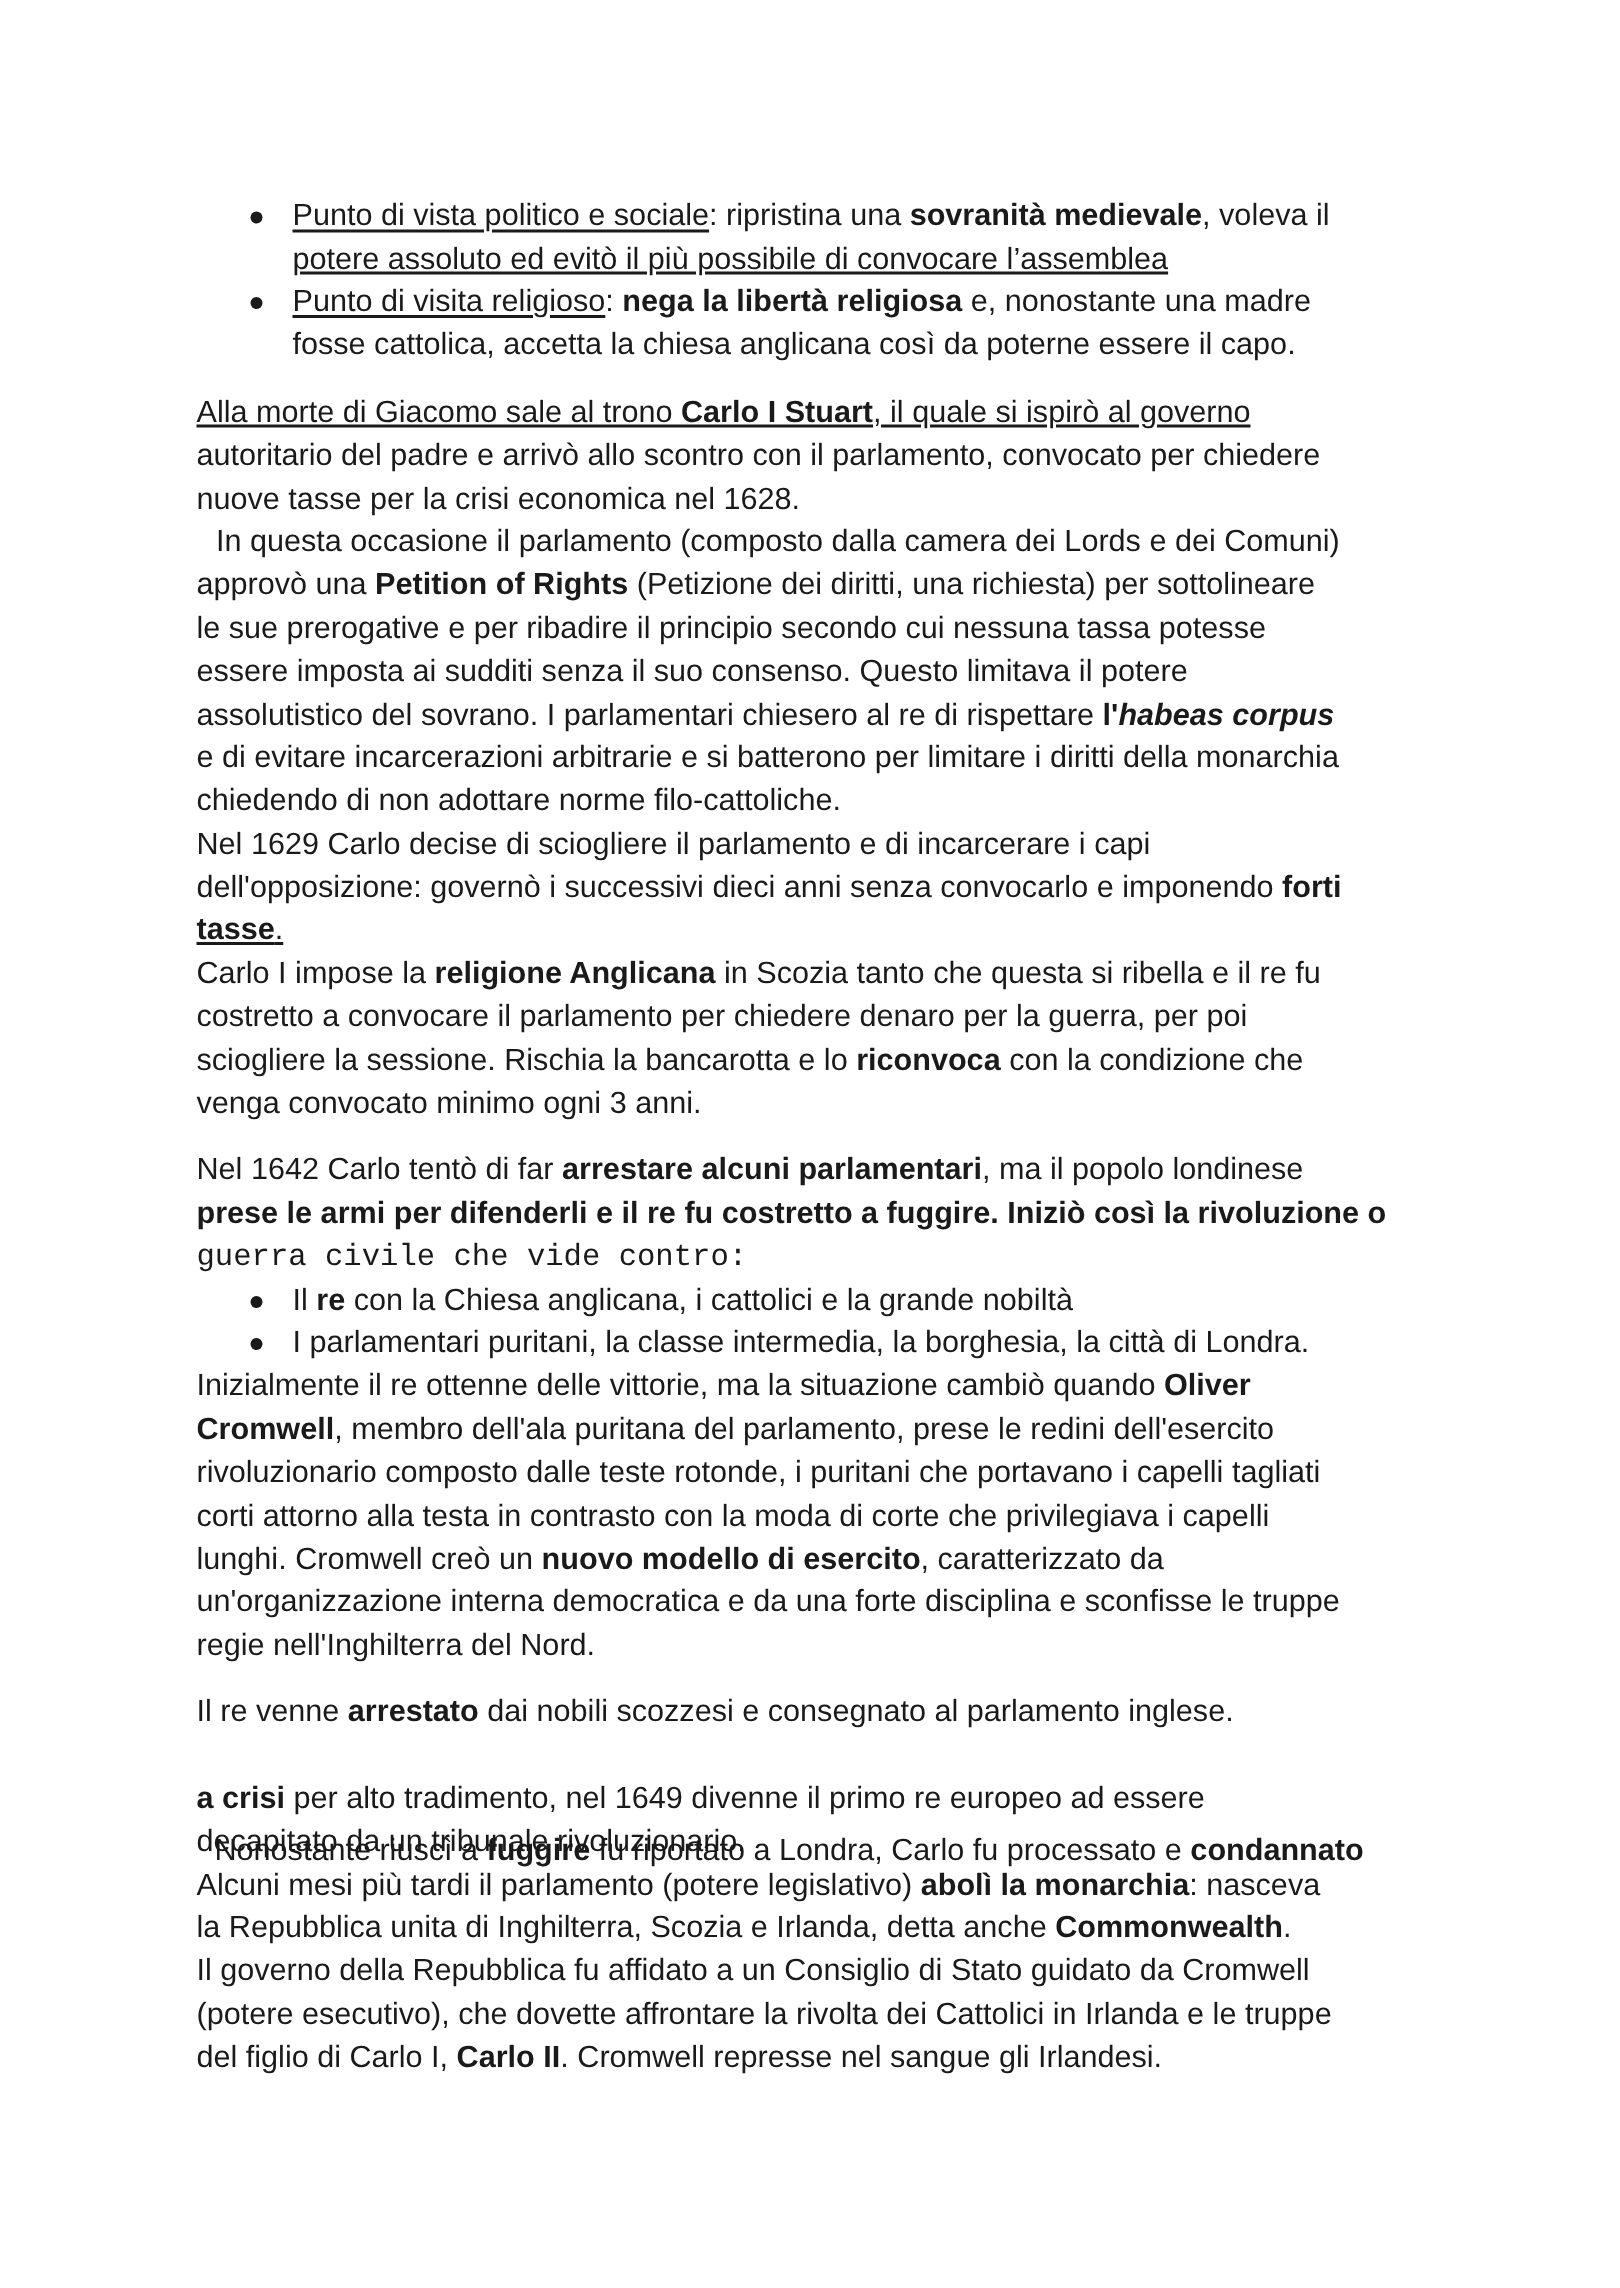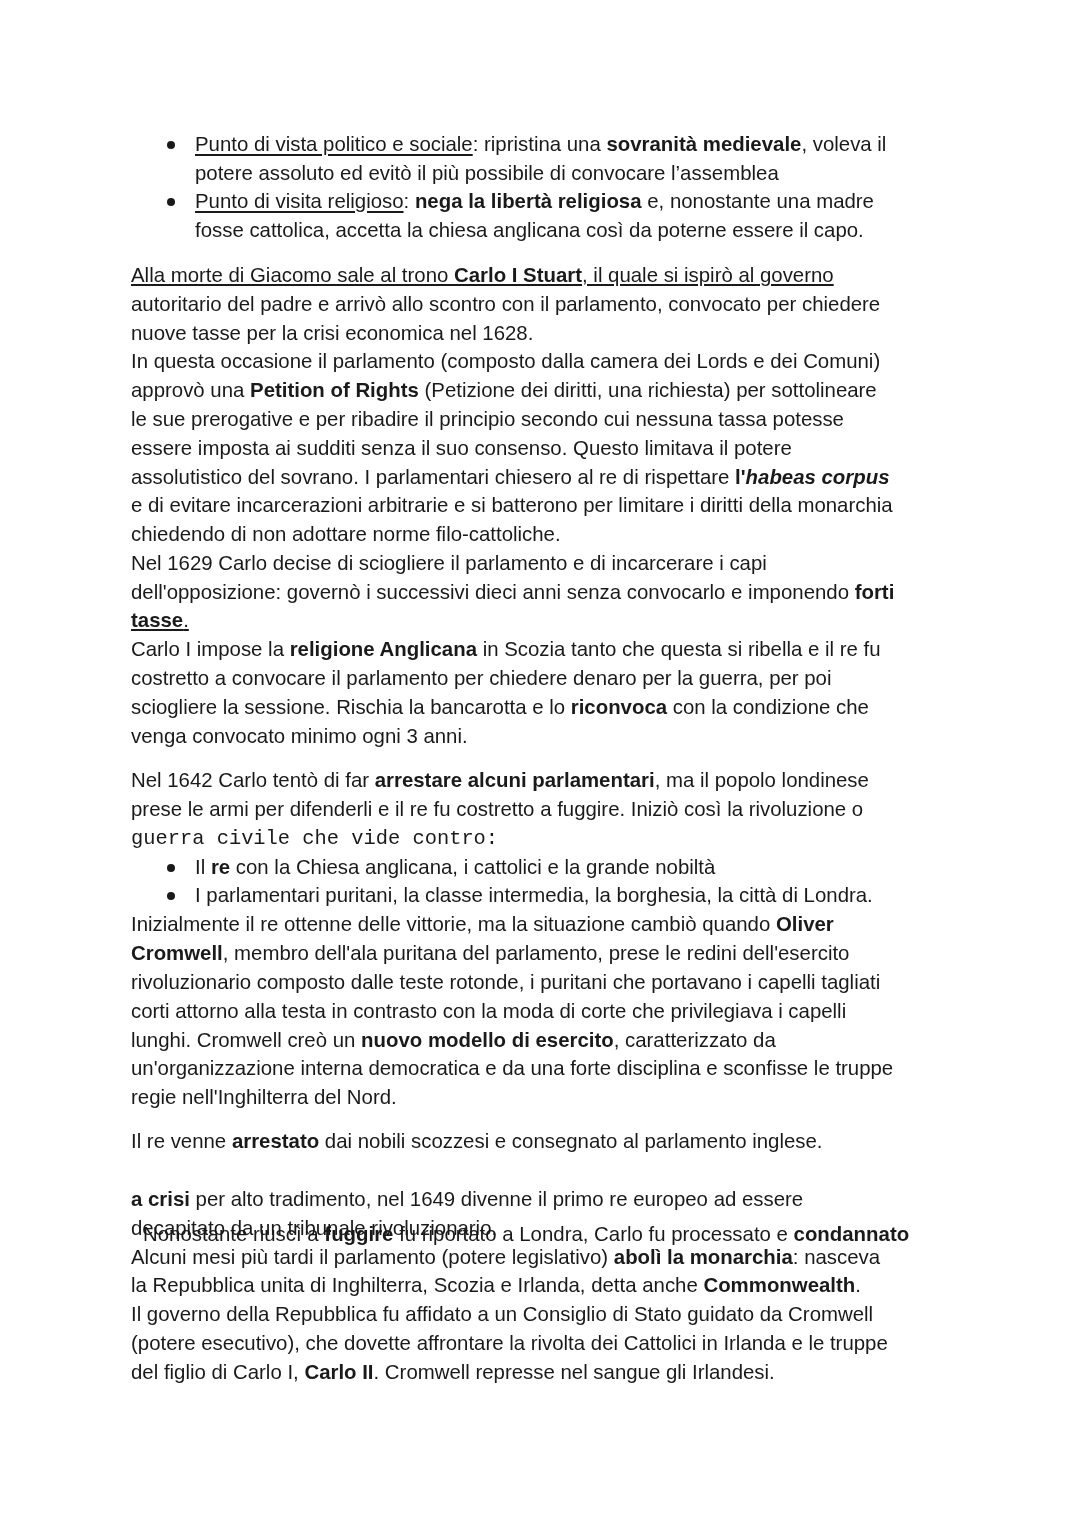--- a/index.html
+++ b/index.html
@@ -20,43 +20,43 @@
   .b { font-weight: bold; }
   .u { text-decoration: underline; text-underline-offset: 3px; }
   .bi { font-weight: bold; font-style: italic; }
 </style>
 </head>
 <body>
 
 <div class="page" id="page">
     <span class="bullet" style="top: 141px;"></span>
     <div class="line bullet-line" style="top: 130px;"><span class="u">Punto di vista politico e sociale</span><span>: ripristina una </span><span class="b">sovranità medievale</span><span>, voleva il</span></div>
-    <div class="line bullet-line" style="top: 159px;"><span>potere assoluto ed evitò il più possibile di convocare l’assemblea</span></div>
+    <div class="line bullet-line" style="top: 159px; text-decoration: underline;"><span>potere assoluto ed evitò il più possibile di convocare l’assemblea</span></div>
     <span class="bullet" style="top: 198px;"></span>
     <div class="line bullet-line" style="top: 187px;"><span class="u">Punto di visita religioso</span><span>: </span><span class="b">nega la libertà religiosa</span><span> e, nonostante una madre</span></div>
     <div class="line bullet-line" style="top: 216px;"><span>fosse cattolica, accetta la chiesa anglicana così da poterne essere il capo.</span></div>
     <div class="line" style="top: 261px; text-decoration: underline;"><span>Alla morte di Giacomo sale al trono </span><span class="b">Carlo I Stuart</span><span>, il quale si ispirò al governo</span></div>
     <div class="line" style="top: 290px;"><span>autoritario del padre e arrivò allo scontro con il parlamento, convocato per chiedere</span></div>
     <div class="line" style="top: 319px;"><span>nuove tasse per la crisi economica nel 1628.</span></div>
-    <div class="line" style="top: 347px;"><span>In questa occasione il parlamento (composto dalla camera dei Lords e dei Comuni)</span></div>
+    <div class="line" style="top: 347px; margin-left: 13px;"><span>In questa occasione il parlamento (composto dalla camera dei Lords e dei Comuni)</span></div>
     <div class="line" style="top: 376px;"><span>approvò una </span><span class="b">Petition of Rights</span><span> (Petizione dei diritti, una richiesta) per sottolineare</span></div>
     <div class="line" style="top: 405px;"><span>le sue prerogative e per ribadire il principio secondo cui nessuna tassa potesse</span></div>
     <div class="line" style="top: 434px;"><span>essere imposta ai sudditi senza il suo consenso. Questo limitava il potere</span></div>
     <div class="line" style="top: 463px;"><span>assolutistico del sovrano. I parlamentari chiesero al re di rispettare </span><span class="b">l'</span><span class="bi">habeas corpus</span></div>
     <div class="line" style="top: 491px;"><span>e di evitare incarcerazioni arbitrarie e si batterono per limitare i diritti della monarchia</span></div>
     <div class="line" style="top: 520px;"><span>chiedendo di non adottare norme filo-cattoliche.</span></div>
     <div class="line" style="top: 549px;"><span>Nel 1629 Carlo decise di sciogliere il parlamento e di incarcerare i capi</span></div>
     <div class="line" style="top: 578px;"><span>dell'opposizione: governò i successivi dieci anni senza convocarlo e imponendo </span><span class="b">forti</span></div>
     <div class="line" style="top: 606px; text-decoration: underline;"><span class="b">tasse</span><span>.</span></div>
     <div class="line" style="top: 635px;"><span>Carlo I impose la </span><span class="b">religione Anglicana</span><span> in Scozia tanto che questa si ribella e il re fu</span></div>
     <div class="line" style="top: 664px;"><span>costretto a convocare il parlamento per chiedere denaro per la guerra, per poi</span></div>
     <div class="line" style="top: 693px;"><span>sciogliere la sessione. Rischia la bancarotta e lo </span><span class="b">riconvoca</span><span> con la condizione che</span></div>
     <div class="line" style="top: 722px;"><span>venga convocato minimo ogni 3 anni.</span></div>
     <div class="line" style="top: 766px;"><span>Nel 1642 Carlo tentò di far </span><span class="b">arrestare alcuni parlamentari</span><span>, ma il popolo londinese</span></div>
-    <div class="line" style="top: 795px;"><span>prese le armi per difenderli e il re fu costretto a fuggire. Iniziò così la rivoluzione o</span></div>
+    <div class="line" style="top: 795px; font-weight: bold;"><span>prese le armi per difenderli e il re fu costretto a fuggire. Iniziò così la rivoluzione o</span></div>
     <div class="line" style="top: 824px; font-family: Liberation Mono, monospace;"><span>guerra civile che vide contro:</span></div>
     <span class="bullet" style="top: 864px;"></span>
     <div class="line bullet-line" style="top: 853px;"><span>Il </span><span class="b">re</span><span> con la Chiesa anglicana, i cattolici e la grande nobiltà</span></div>
     <span class="bullet" style="top: 892px;"></span>
     <div class="line bullet-line" style="top: 881px;"><span>I parlamentari puritani, la classe intermedia, la borghesia, la città di Londra.</span></div>
     <div class="line" style="top: 910px;"><span>Inizialmente il re ottenne delle vittorie, ma la situazione cambiò quando </span><span class="b">Oliver</span></div>
     <div class="line" style="top: 939px;"><span class="b">Cromwell</span><span>, membro dell'ala puritana del parlamento, prese le redini dell'esercito</span></div>
     <div class="line" style="top: 968px;"><span>rivoluzionario composto dalle teste rotonde, i puritani che portavano i capelli tagliati</span></div>
     <div class="line" style="top: 1026px;"><span>lunghi. Cromwell creò un </span><span class="b">nuovo modello di esercito</span><span>, caratterizzato da</span></div>
     <div class="line" style="top: 997px;"><span>corti attorno alla testa in contrasto con la moda di corte che privilegiava i capelli</span></div>

